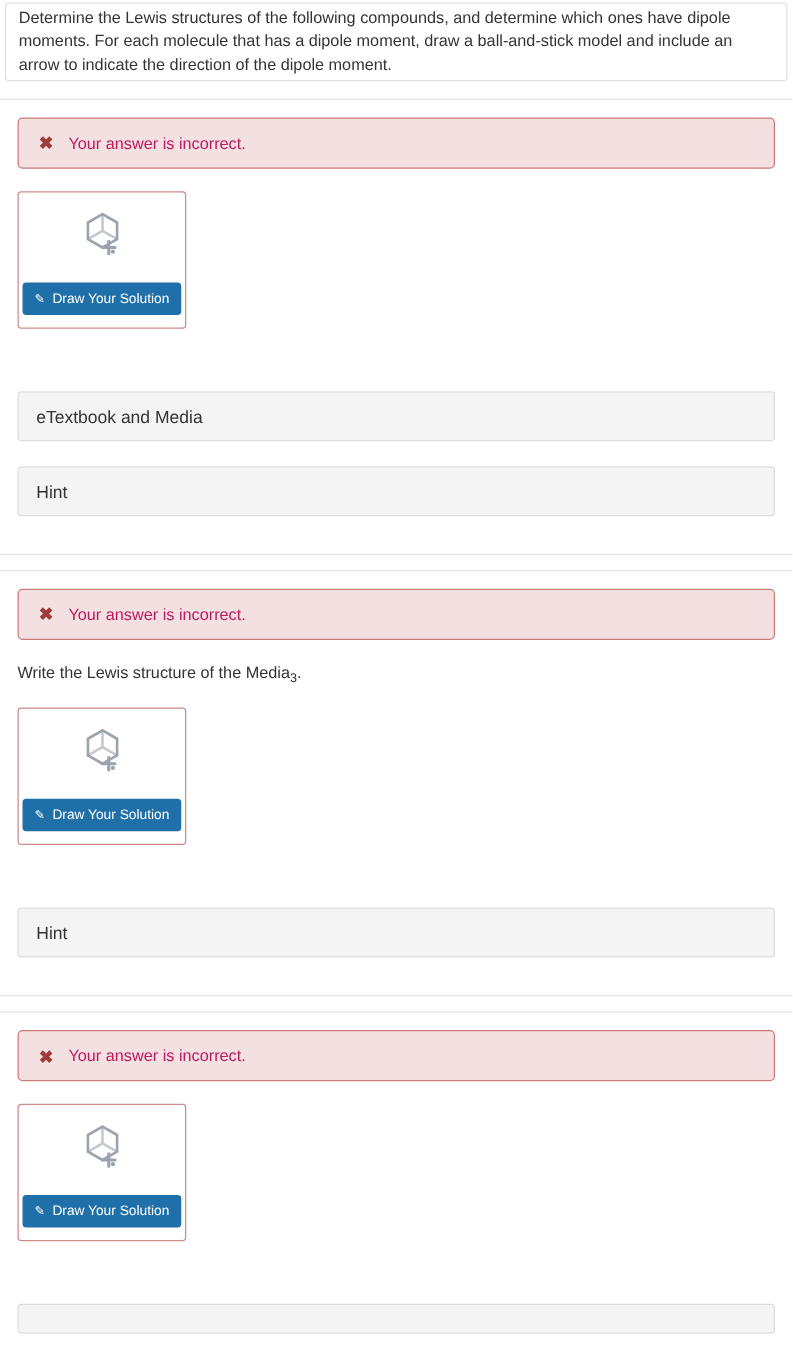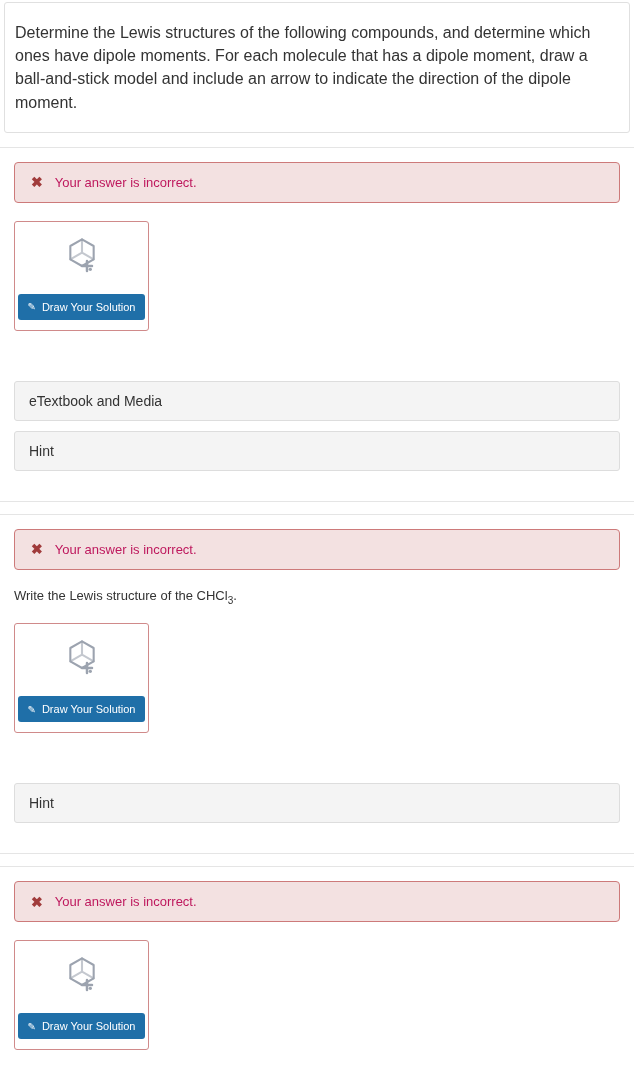--- a/index.html
+++ b/index.html
@@ -6,24 +6,24 @@
   body {
     font-family: -apple-system, BlinkMacSystemFont, "Segoe UI", Arial, sans-serif;
     font-size: 13px;
     color: #333;
     background: #fff;
     width: 634px;
   }
   .intro-card {
     border: 1px solid #e0e0e0;
     border-radius: 3px;
-    padding: 18px 10px;
+    padding: 2px 10px;
     margin: 2px 4px 14px 4px;
     line-height: 1.45;
-    font-size: 16px;
+    font-size: 13px;
     color: #333;
   }
   .question-block {
     border-top: 1px solid #e5e5e5;
     border-bottom: 1px solid #e5e5e5;
     padding: 14px;
     margin-bottom: 12px;
   }
   .alert-incorrect {
     border: 1px solid #cd7a7a;
@@ -86,21 +86,21 @@
   .panel-btn {
     display: block;
     width: 100%;
     text-align: left;
     background: #f4f4f4;
     border: 1px solid #ddd;
     border-radius: 3px;
     padding: 11px 14px;
     font-size: 14px;
     color: #333;
-    margin-bottom: 10px;
+    margin-bottom: 20px;
     cursor: pointer;
   }
   .panel-btn:last-child { margin-bottom: 16px; }
 </style>
 </head>
 <body>
 
 <div class="intro-card">
   <span>Determine the Lewis structures of the following compounds, and determine which ones have dipole moments. For each molecule that has a dipole moment, draw a ball-and-stick model and include an arrow to indicate the direction of the dipole moment.</span>
 </div>
@@ -129,21 +129,21 @@
     <span>Hint</span>
   </button>
 </div>
 
 <div class="question-block">
   <div class="alert-incorrect">
     <span class="x-icon">✖</span>
     <span class="msg">Your answer is incorrect.</span>
   </div>
   <p class="prompt">
-    <span>Write the Lewis structure of the CHCl</span><sub>3</sub><span>.</span>
+    <span>Write the Lewis structure of the Media</span><sub>3</sub><span>.</span>
   </p>
   <div class="draw-box">
     <svg class="draw-icon" viewBox="0 0 48 48" fill="none" stroke="currentColor" stroke-width="2.5" stroke-linejoin="round" stroke-linecap="round">
       <path d="M24 4 L38 12 L38 28 L24 36 L10 28 L10 12 Z"></path>
       <path d="M24 4 L24 20 L38 28 M24 20 L10 28" opacity="0.6"></path>
       <path d="M30 30 L30 42 M24 36 L36 36" stroke-width="3"></path>
       <circle cx="34" cy="40" r="2" fill="currentColor" stroke="none"></circle>
     </svg>
     <button class="draw-btn">
       <span class="pencil">✎</span>

